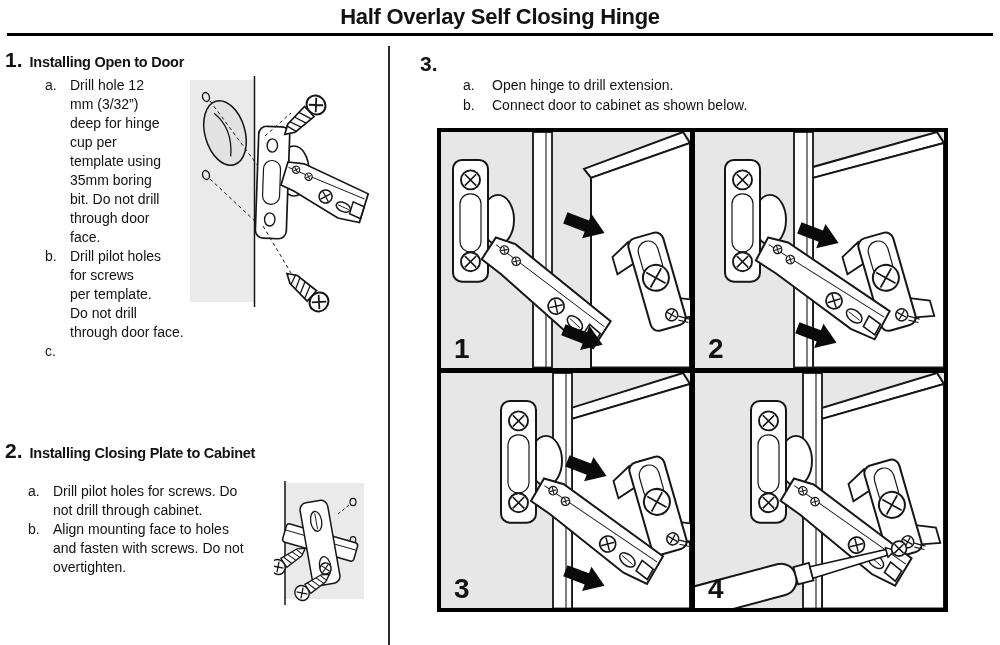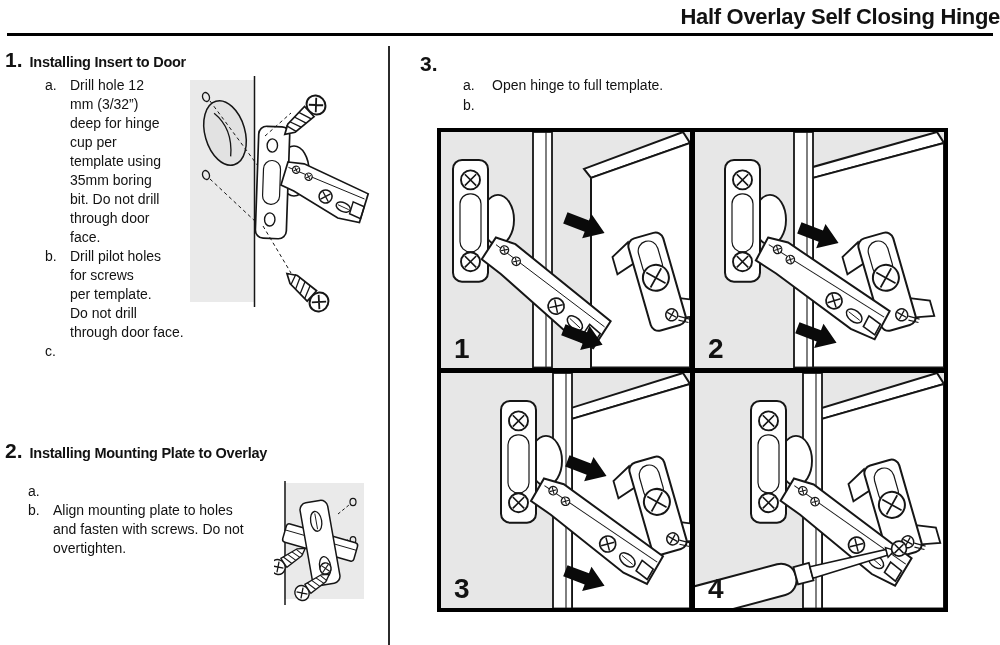--- a/index.html
+++ b/index.html
@@ -1,19 +1,19 @@
 <!DOCTYPE html>
 <html><head>
 <meta charset="utf-8">
 <style>
   *{margin:0;padding:0;box-sizing:border-box}
   html,body{width:1000px;height:645px;background:#fff;color:#121212;
     font-family:"Liberation Sans",sans-serif;position:relative;overflow:hidden}
   .abs{position:absolute}
-  .title{top:4px;left:0;width:1000px;text-align:right;font-size:22px;font-weight:700;letter-spacing:-.3px}
+  .title{top:4px;left:0;width:1000px;text-align:center;font-size:22px;font-weight:700;letter-spacing:-.3px}
   .rule{top:33px;left:7px;width:986px;height:3px;border-top:2.5px solid #000;border-bottom:1.3px solid #000}
   .vline{left:388px;top:46px;width:1.6px;height:599px;background:#2b2b2b}
   .sec-head{display:flex;align-items:baseline;gap:7px}
   .sec-num{font-size:21px;font-weight:700}
   .sec-title{font-size:14.5px;font-weight:700;letter-spacing:-.25px}
   .list{font-size:14px;line-height:19px}
   .item{display:flex}
   .item .lbl{flex:none}
   .pre{white-space:pre-line}
   #s1-head{left:5px;top:48px}
@@ -37,21 +37,21 @@
 </style>
 </head>
 <body>
 
 <div class="abs title">Half Overlay Self Closing Hinge</div>
 <div class="abs rule"></div>
 <div class="abs vline"></div>
 
 <div class="abs sec-head" id="s1-head">
   <span class="sec-num">1.</span>
-  <span class="sec-title">Installing Insert to Door</span>
+  <span class="sec-title">Installing Open to Door</span>
 </div>
 <div class="abs list" id="s1-list">
   <div class="item">
     <span class="lbl">a.</span>
     <span class="pre">Drill hole 12
 mm (3/32”)
 deep for hinge
 cup per
 template using
 35mm boring
@@ -126,29 +126,31 @@
       <ellipse cx="0" cy="0" rx="7" ry="7.6" fill="#fff" stroke="#161616" stroke-width="1.5"></ellipse>
       <path d="M-3.9,-3.9 L3.9,3.9 M-3.9,3.9 L3.9,-3.9" class="ln" stroke-width="1.4"></path>
       <path d="M7.2,-5.6 L26,-4.4 L33,-0.2 L26,4 L7.2,5.2 Z" fill="#fff" stroke="#161616" stroke-width="1.3"></path>
       <path d="M10,-5.3 L13.5,4.9 M15,-5 L18.5,4.6 M20,-4.7 L23.5,4.3 M25,-4.4 L27.5,4" class="ln" stroke-width="1"></path>
     </g>
   </g>
 </svg>
 
 <div class="abs sec-head" id="s2-head">
   <span class="sec-num">2.</span>
-  <span class="sec-title">Installing Mounting Plate to Overlay</span>
+  <span class="sec-title">Installing Closing Plate to Cabinet</span>
 </div>
 <div class="abs list" id="s2-list">
   <div class="item">
     <span class="lbl">a.</span>
+    <span class="pre">Drill pilot holes for screws. Do
+not drill through cabinet.</span>
   </div>
   <div class="item">
     <span class="lbl">b.</span>
-    <span class="pre">Align mounting plate to holes
+    <span class="pre">Align mounting face to holes
 and fasten with screws. Do not
 overtighten.</span>
   </div>
 </div>
 
 <svg id="ill2" class="abs" width="92" height="126" viewBox="0 0 92 126">
   <g>
     <rect x="10" y="2" width="80" height="116" fill="#eaeaea"></rect>
     <line x1="11" y1="0" x2="11" y2="124" stroke="#161616" stroke-width="1.5"></line>
   </g>
@@ -185,24 +187,25 @@
     <path d="M10,-5.3 L13.5,4.9 M15,-5 L18.5,4.6 M20,-4.7 L23.5,4.3 M25,-4.4 L27.5,4" class="ln" stroke-width="1"></path>
   </g>
 </svg>
 
 <div class="abs sec-head" id="s3-head">
   <span class="sec-num">3.</span>
 </div>
 <div class="abs list" id="s3-list">
   <div class="item">
     <span class="lbl">a.</span>
-    <span class="pre">Open hinge to full template.</span>
+    <span class="pre">Open hinge to drill extension.</span>
   </div>
   <div class="item">
     <span class="lbl">b.</span>
+    <span class="pre">Connect door to cabinet as shown below.</span>
   </div>
 </div>
 
 <div class="abs" id="fig">
   <div class="panel">
     <div class="canvas">
         <svg viewBox="0 0 249 236" preserveAspectRatio="none">
           <g>
             <polygon points="150,46 143,37 242,0 249,11" fill="#fff" stroke="#161616" stroke-width="2"></polygon>
             <polygon points="150,46 249,11 249,236 150,236" fill="#fff" stroke="#161616" stroke-width="2"></polygon>

